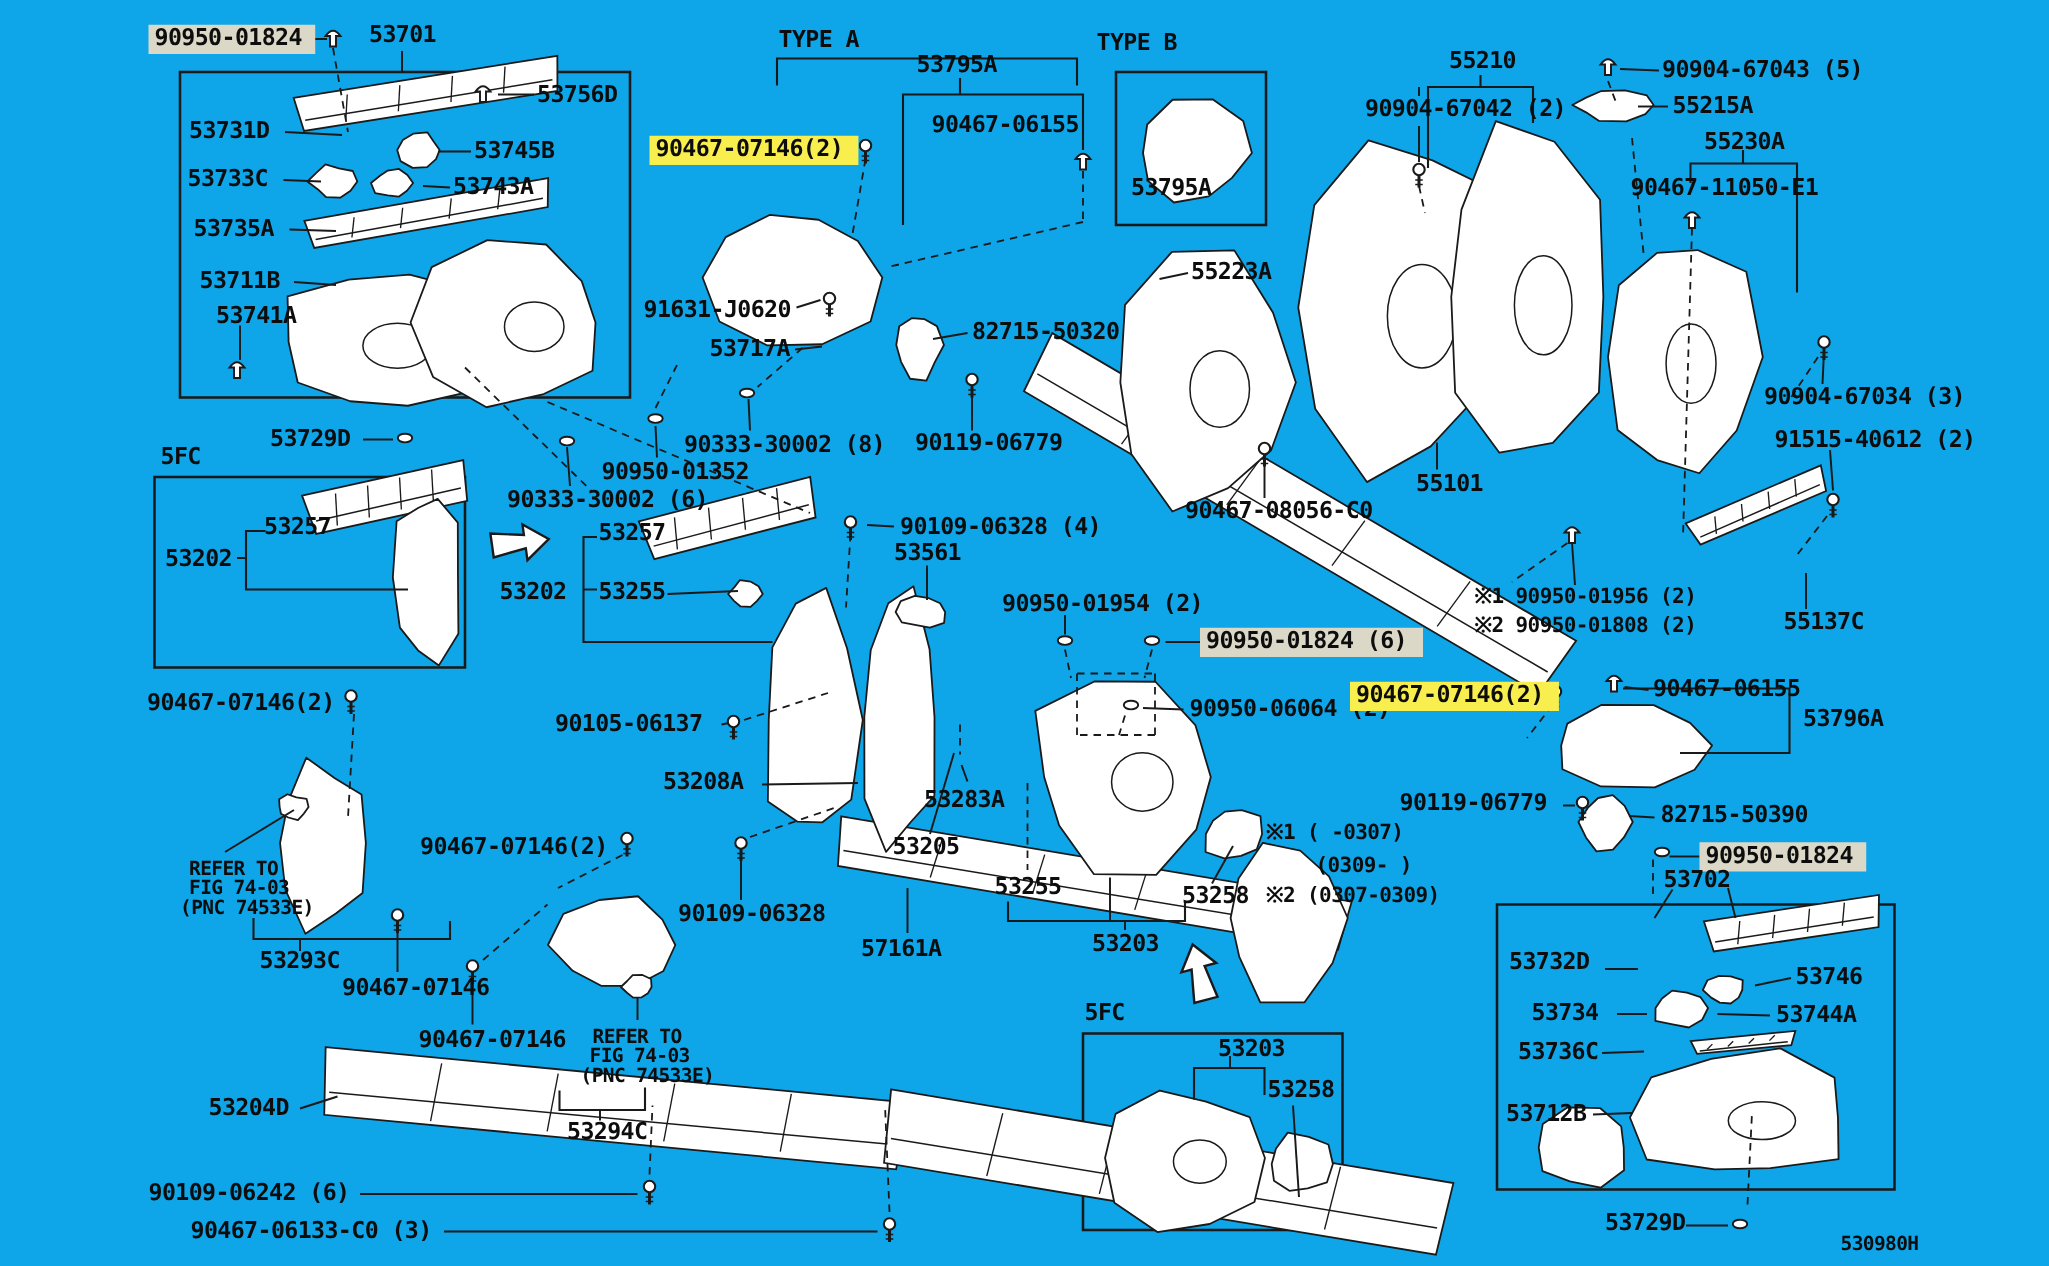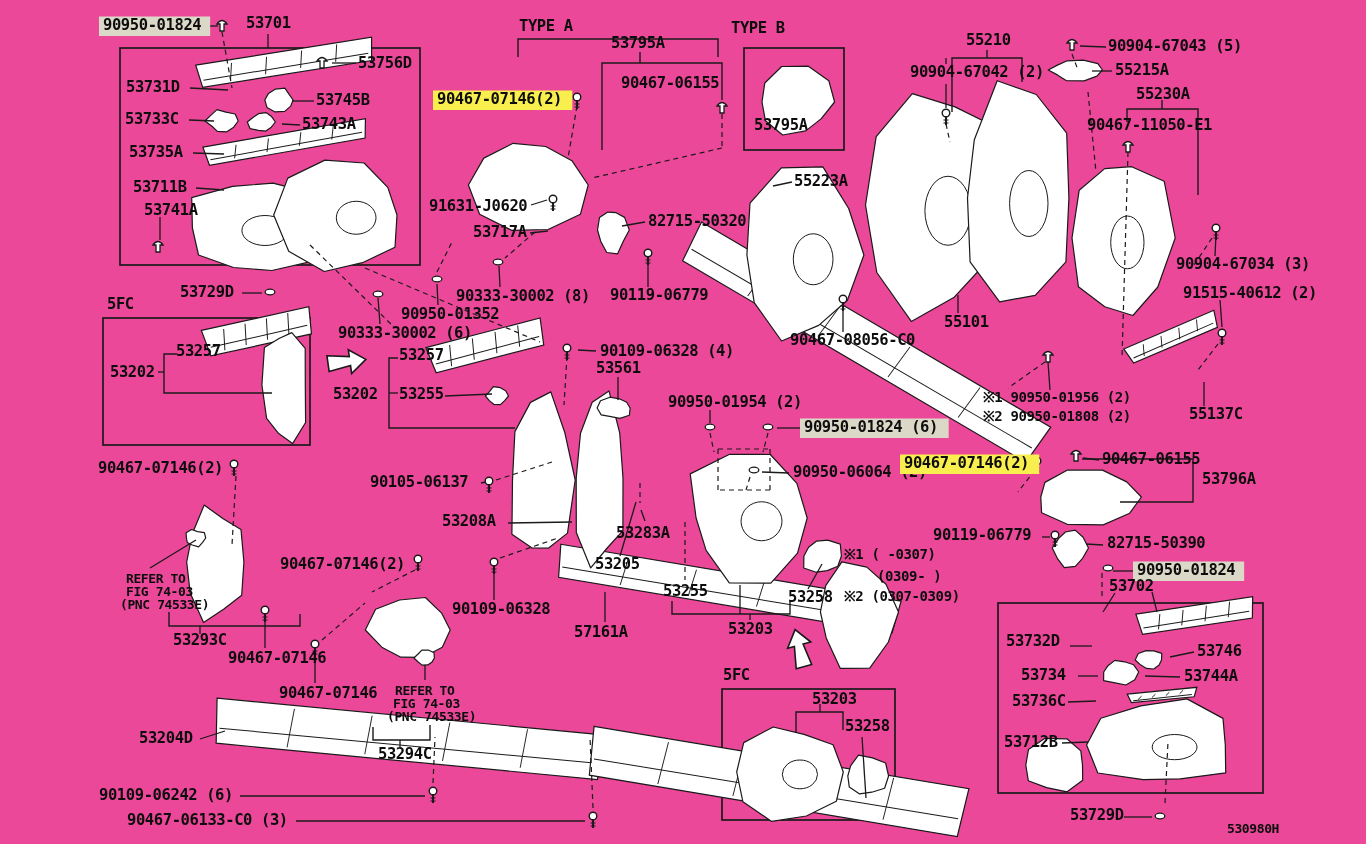--- a/index.html
+++ b/index.html
@@ -1,16 +1,16 @@
 <!DOCTYPE html>
 <html><head>
 <meta charset="utf-8">
 <style>
   html,body{margin:0;padding:0;background:#ffffff;}
-  #stage{width:1366px;height:844px;position:relative;background:#ec4899;overflow:hidden;}
+  #stage{width:1366px;height:844px;position:relative;background:#0ea5e9;overflow:hidden;}
   svg{display:block;}
   text{font-family:"DejaVu Sans Mono","Liberation Mono",monospace;font-weight:bold;fill:#0d0d0d;letter-spacing:-0.4px;}
 </style>
 </head>
 <body>
 
 <div id="stage">
   <svg id="diagram" width="1366" height="844" viewBox="0 0 1366 844">
       <rect x="120" y="48" width="300" height="217" fill="none" stroke="#1a1a1a" stroke-width="1.7"></rect>
       <rect x="744" y="48" width="100" height="102" fill="none" stroke="#1a1a1a" stroke-width="1.7"></rect>

